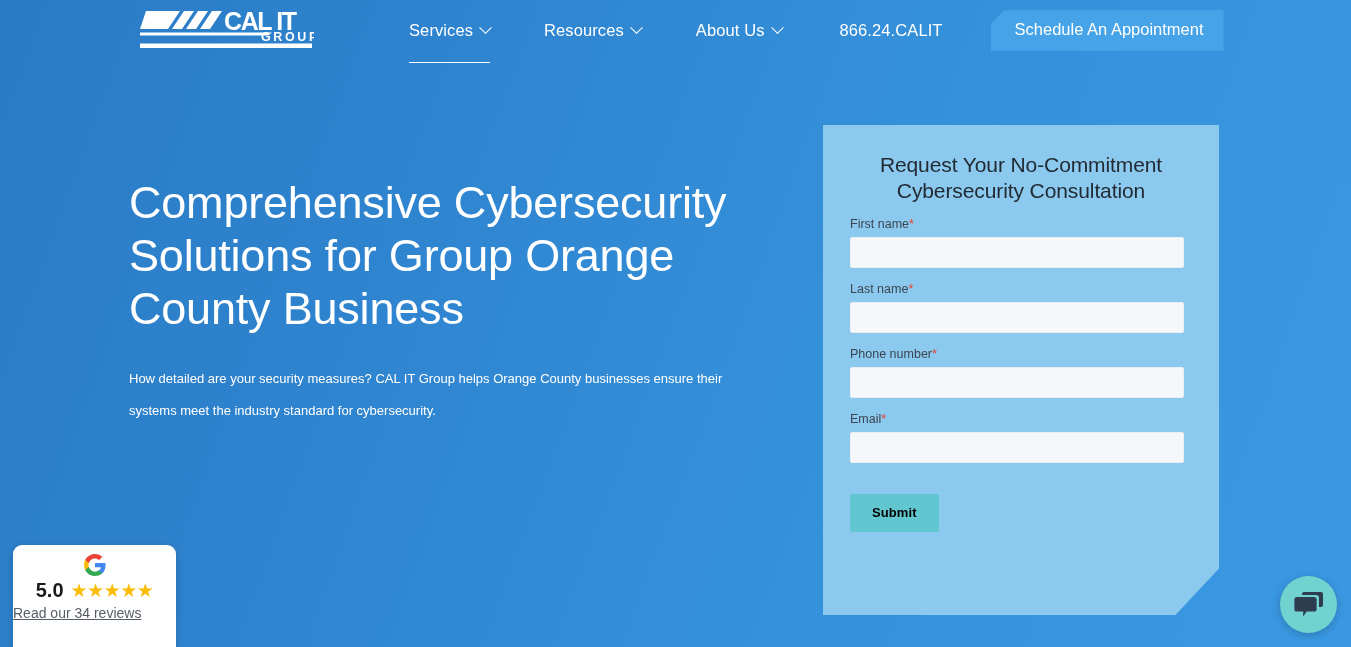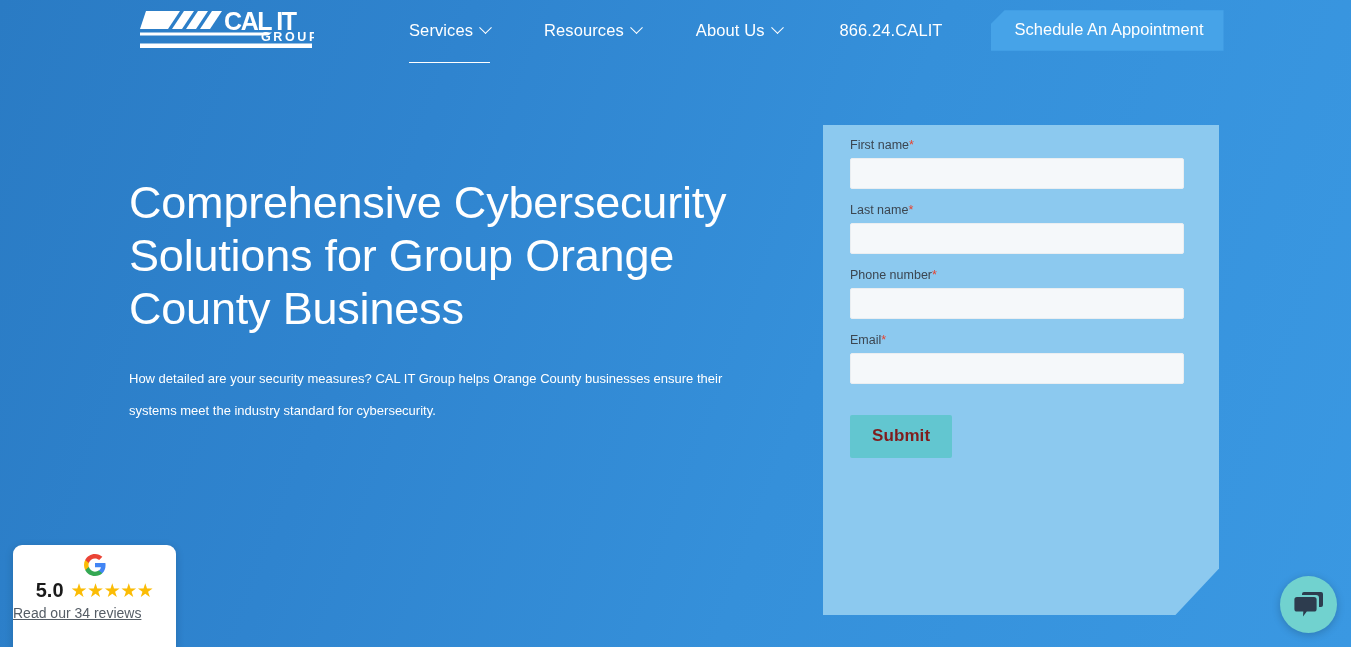--- a/index.html
+++ b/index.html
@@ -164,22 +164,22 @@
     font-family: "Liberation Sans", sans-serif;
     font-size: 13px;
     color: #33475b;
     padding: 0 8px;
     outline: none;
   }
 
   .submit-btn {
     margin-top: 18px;
     background: #62c6d0;
-    color: #7f1d1d;
-    font-size: 17px;
+    color: #000000;
+    font-size: 13px;
     font-weight: bold;
     border: none;
     border-radius: 2px;
     padding: 11px 22px 12px 22px;
     cursor: pointer;
     font-family: "Liberation Sans", sans-serif;
     letter-spacing: .1px;
   }
 
   
@@ -284,20 +284,21 @@
   </nav>
 
 </header>
 
 <section class="hero-left">
   <h1 class="hero-title">Comprehensive Cybersecurity Solutions for Group Orange County Business</h1>
   <p class="hero-sub">How detailed are your security measures? CAL IT Group helps Orange County businesses ensure their systems meet the industry standard for cybersecurity.</p>
 </section>
 
 <section class="form-card">
+  <h2 class="form-title">Request Your No-Commitment Cybersecurity Consultation</h2>
 
   <div class="form-body">
 
     <div class="field">
       <label class="field-label">
         <span>First name</span><span class="req">*</span>
       </label>
       <input class="field-input" type="text" placeholder="" style="">
     </div>
 

